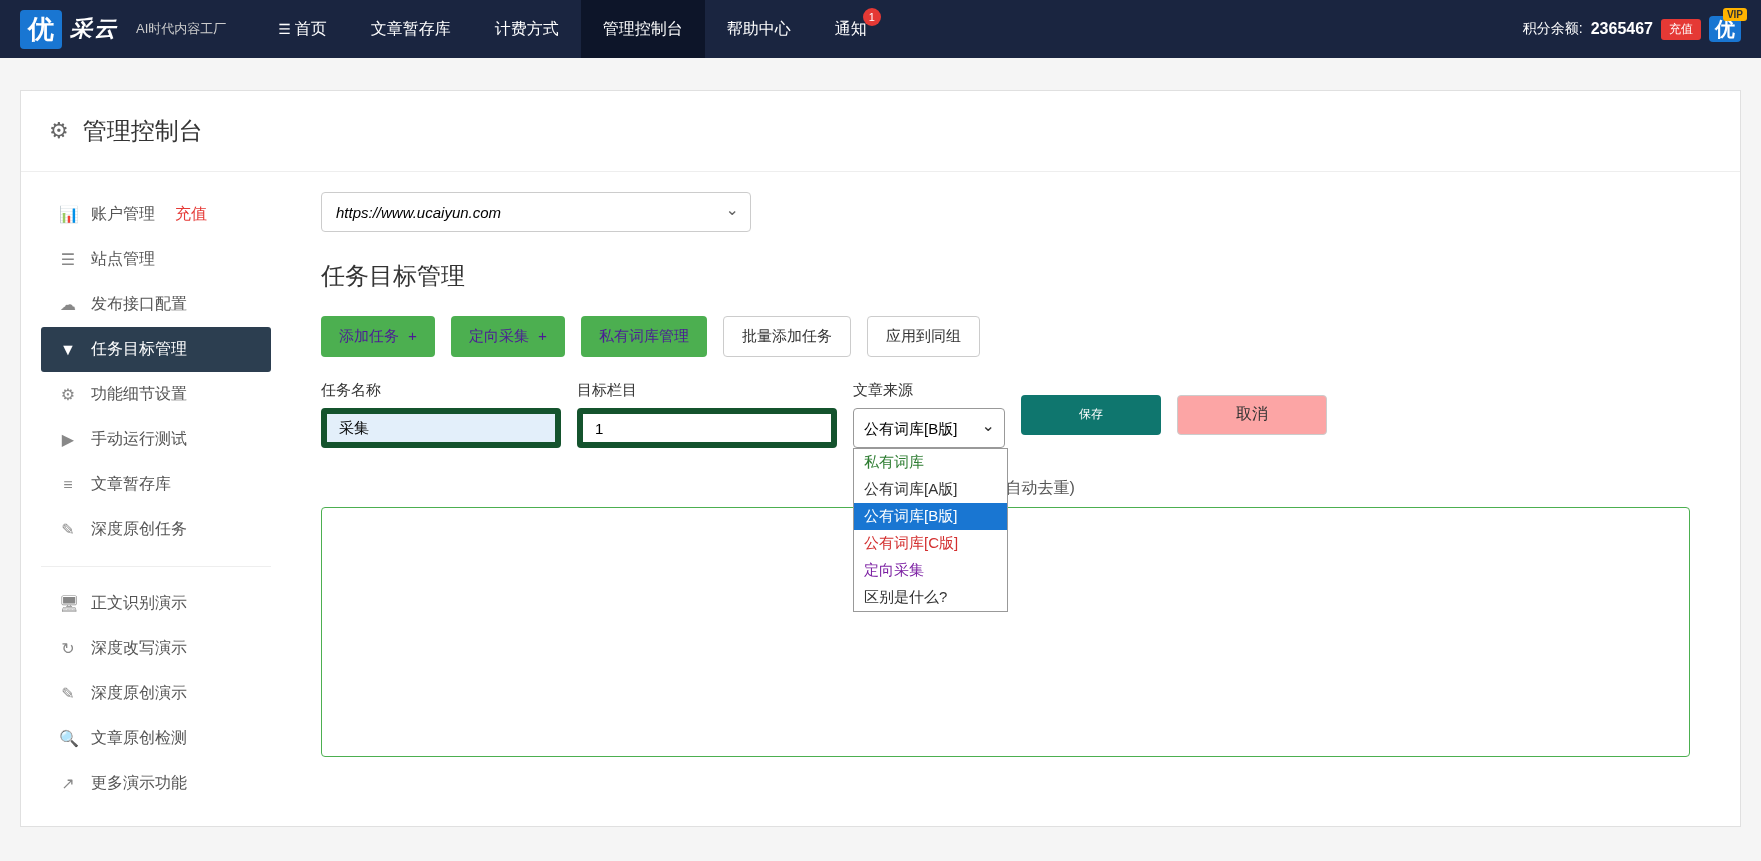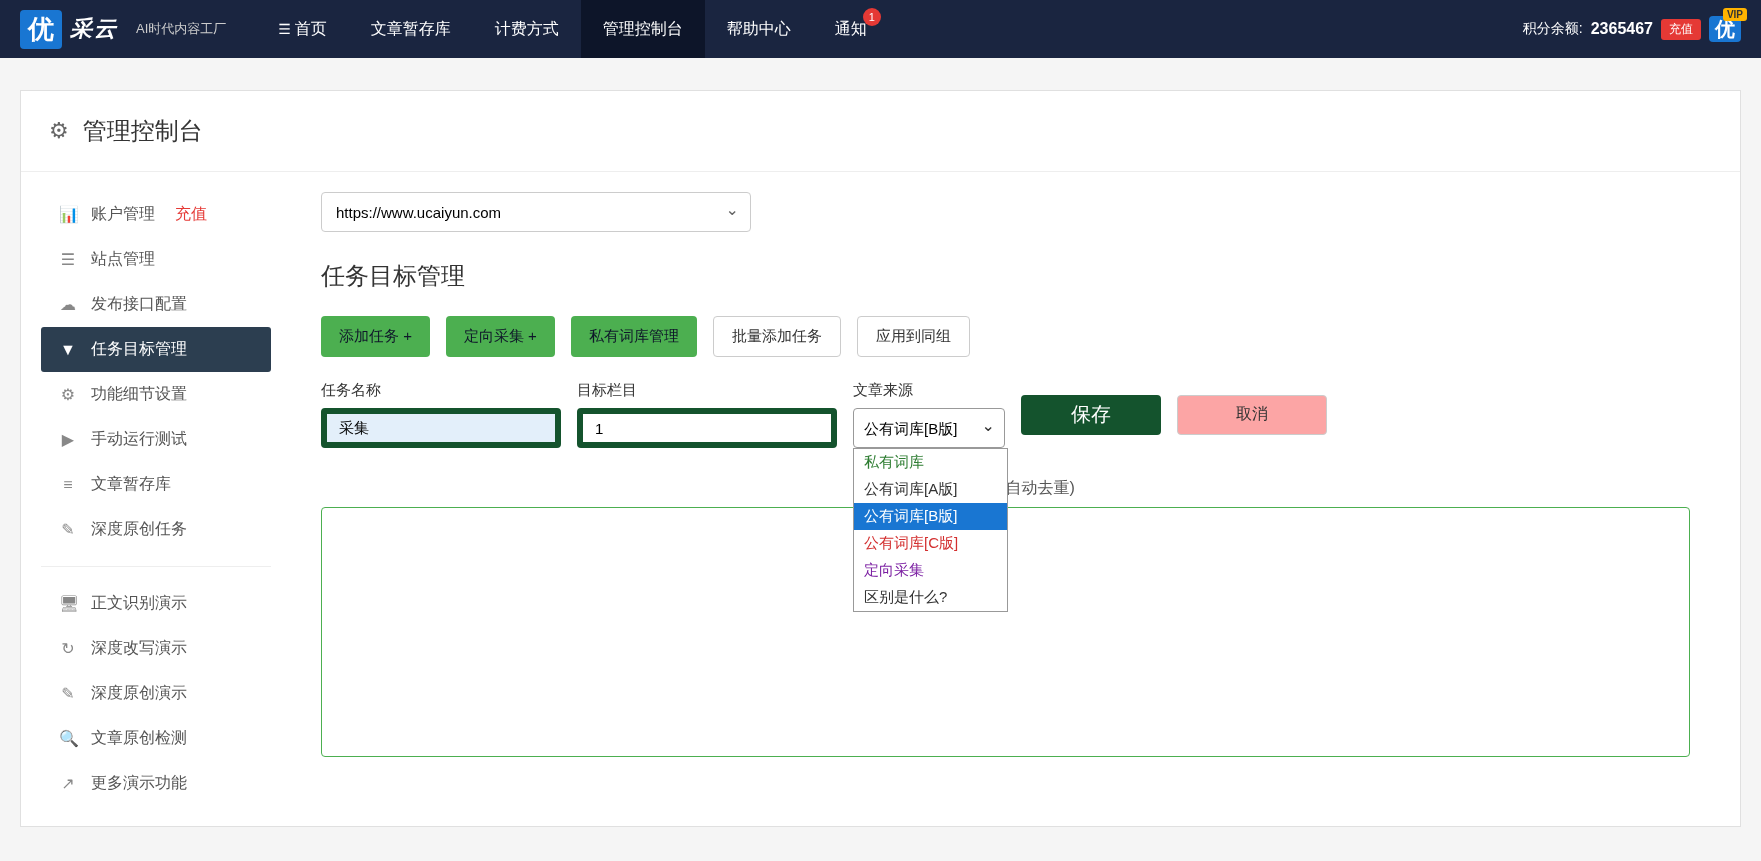--- a/index.html
+++ b/index.html
@@ -35,41 +35,41 @@
 .sidebar { width: 270px; padding: 20px 20px; }
 .side-item { display: flex; align-items: center; gap: 14px; padding: 12px 18px; color: #555; font-size: 16px; cursor: pointer; border-radius: 3px; }
 .side-item.active { background: #2c3e50; color: #fff; }
 .side-item .icon { width: 18px; text-align: center; color: #888; }
 .side-item.active .icon { color: #fff; }
 .side-recharge { color: #e53935; margin-left: 6px; }
 .side-divider { border: none; border-top: 1px solid #eee; margin: 14px 0; }
 
 
 .main-content { flex: 1; padding: 20px 50px 20px 30px; }
-.url-select { width: 430px; height: 40px; border: 1px solid #ccc; border-radius: 4px; padding: 0 30px 0 14px; font-size: 15px; background: white; appearance: none; position: relative; }
+.url-select { width: 430px; height: 40px; border: 1px solid #ccc; border-radius: 4px; padding: 0 30px 0 14px; font-size: 15px; background: white; appearance: none; position: relative; font-style: italic; }
 .select-wrap { position: relative; display: inline-block; }
 .select-wrap::after { content: "⌄"; position: absolute; right: 12px; top: 8px; color: #666; pointer-events: none; font-size: 16px; }
 
 .section-title { font-size: 24px; color: #333; margin: 28px 0 24px 0; }
 
 .btn-row { display: flex; gap: 16px; margin-bottom: 24px; }
 .btn { padding: 10px 18px; border-radius: 4px; font-size: 15px; cursor: pointer; border: none; }
-.btn-green { background: #4caf50; color: #0f172a; }
+.btn-green { background: #4caf50; color: #4c1d95; font-family: Liberation Mono, monospace; }
 .btn-white { background: white; color: #333; border: 1px solid #ccc; }
 
 .form-row { display: flex; gap: 16px; align-items: center; margin-bottom: 30px; }
 .form-group { display: flex; flex-direction: column; gap: 8px; }
 .form-label { font-size: 15px; color: #333; }
 .form-input { height: 40px; border: 6px solid #14532d; border-radius: 4px; padding: 0 12px; font-size: 15px; }
 .input-task { width: 240px; background: #e3effa; }
 .input-target { width: 260px; }
 .select-source { width: 152px; height: 40px; border: 1px solid #999; border-radius: 4px; padding: 0 28px 0 10px; font-size: 15px; appearance: none; background: white; }
 .source-wrap { position: relative; }
 .source-wrap::after { content: "⌄"; position: absolute; right: 10px; top: 8px; color: #333; pointer-events: none; font-size: 16px; }
-.btn-save { background: #14532d; color: white; width: 140px; height: 40px; border: none; border-radius: 4px; font-size: 20px; }
+.btn-save { background: #0f766e; color: white; width: 140px; height: 40px; border: none; border-radius: 4px; font-size: 12px; }
 .btn-cancel { background: #fca5a5; color: #333; width: 150px; height: 40px; border: 1px solid #ccc; border-radius: 4px; font-size: 16px; }
 
 
 .dropdown-list { position: absolute; top: 40px; left: 0; width: 155px; background: white; border: 1px solid #999; z-index: 10; font-size: 15px; }
 .dd-item { padding: 4px 10px; cursor: pointer; }
 .dd-private { color: #2e7d32; }
 .dd-a { color: #333; }
 .dd-b { background: #1976d2; color: white; }
 .dd-c { color: #d32f2f; }
 .dd-direct { color: #7b1fa2; }

